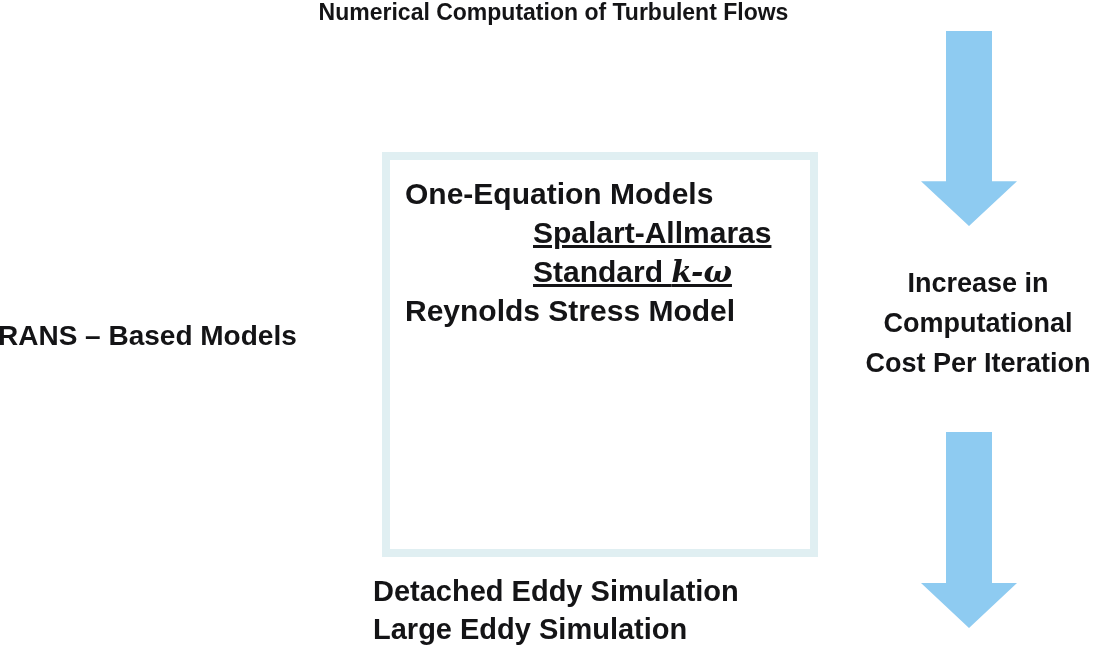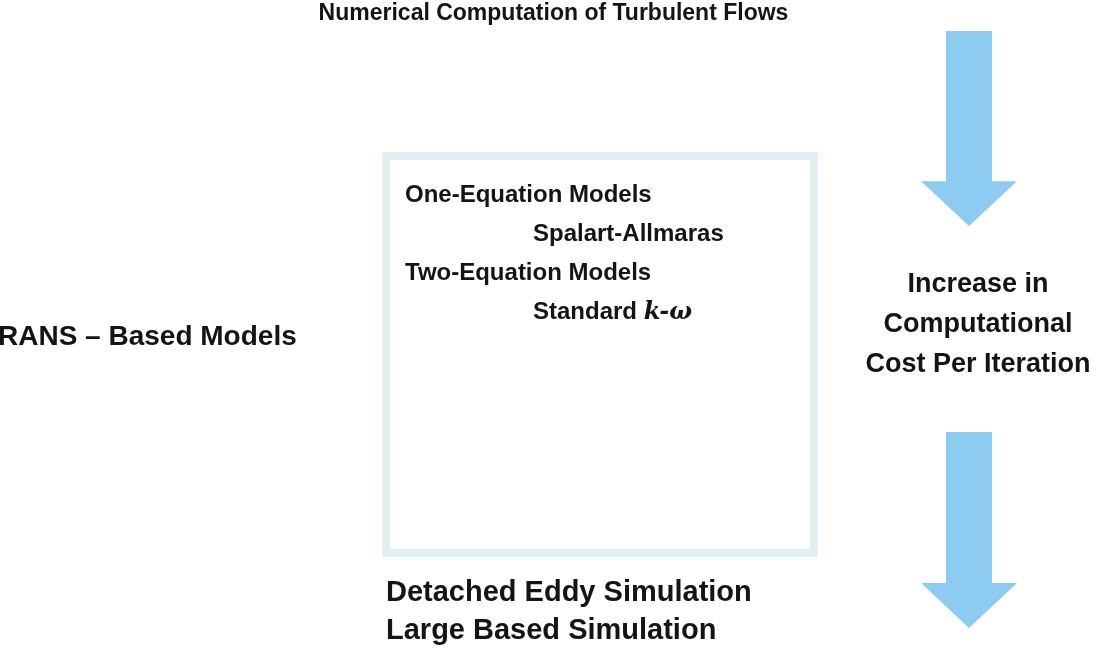--- a/index.html
+++ b/index.html
@@ -44,34 +44,34 @@
     left: 382px;
     top: 152px;
     width: 436px;
     height: 405px;
     border: 8px solid var(--box-border);
     background: var(--bg);
     padding: 14px 0 0 15px;
     overflow: hidden;
   }
   .model-item {
-    font-size: 24px;
+    font-size: 30px;
     font-weight: 700;
     line-height: 39px;
     white-space: nowrap;
   }
-  .model-item.indent { padding-left: 128px; }
+  .model-item.indent { padding-left: 128px; text-decoration: underline; }
   .model-math {
     font-family: "DejaVu Serif", serif;
     font-style: italic;
   }
 
   .below-box {
     position: absolute;
-    left: 386px;
+    left: 373px;
     top: 572px;
     font-size: 29px;
     font-weight: 700;
     line-height: 38px;
     white-space: nowrap;
   }
 
   .right-label {
     position: absolute;
     left: 847px;
@@ -103,31 +103,31 @@
 
   <div class="left-label">RANS – Based Models</div>
 
   <div class="models-box" id="models-box">
       <div class="model-item">
     <span class="model-plain">One-Equation Models</span><span class="model-math"></span>
   </div>
       <div class="model-item indent">
     <span class="model-plain">Spalart-Allmaras</span><span class="model-math"></span>
   </div>
-      <div class="model-item">
-    <span class="model-plain">Two-Equation Models</span><span class="model-math"></span>
-  </div>
       <div class="model-item indent">
     <span class="model-plain">Standard </span><span class="model-math">k-ω</span>
+  </div>
+      <div class="model-item">
+    <span class="model-plain">Reynolds Stress Model</span><span class="model-math"></span>
   </div>
     </div>
 
   <div class="below-box">
     <div>Detached Eddy Simulation</div>
-    <div>Large Based Simulation</div>
+    <div>Large Eddy Simulation</div>
   </div>
 
   <div class="right-label">
     <div>Increase in</div>
     <div>Computational</div>
     <div>Cost Per Iteration</div>
   </div>
 
   <svg class="arrow arrow-1" viewBox="0 0 96 196" preserveAspectRatio="none" aria-hidden="true">
     <polygon points="25,0 71,0 71,151 96,151 48,196 0,151 25,151"></polygon>

